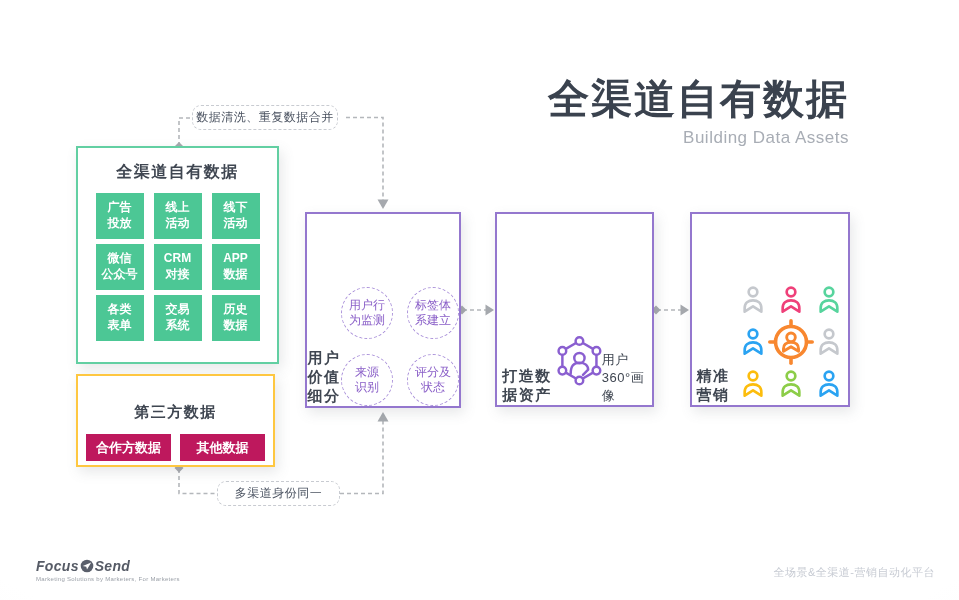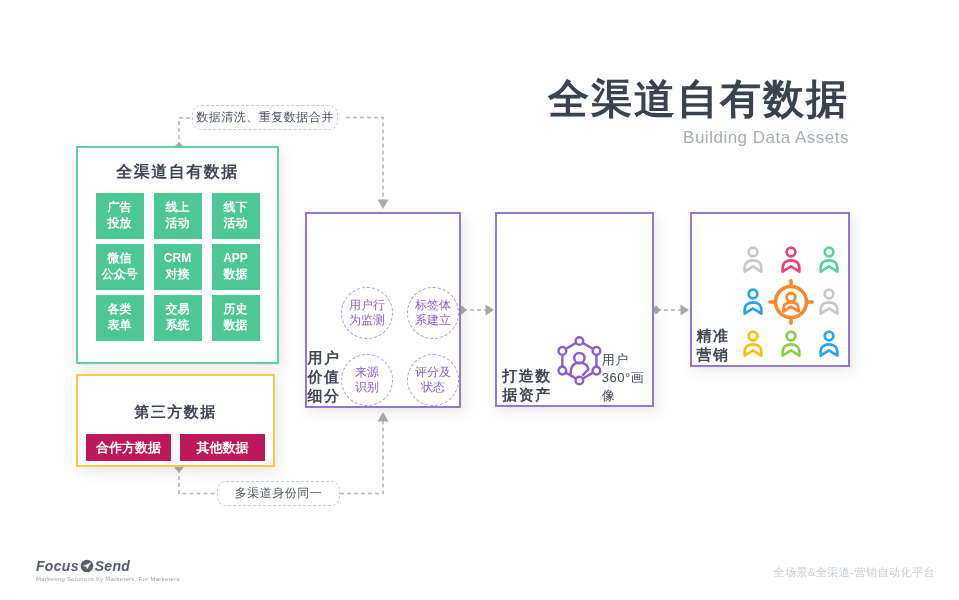--- a/index.html
+++ b/index.html
@@ -50,21 +50,21 @@
   .box-segment{ left:305px; top:212px; width:156px; height:196px; padding-top:16px; }
   .circles{ margin-top:13px; display:grid; grid-template-columns:repeat(2,52px); grid-auto-rows:52px;
             gap:15px 14px; }
   .circle{ border:1.5px dashed #ab92da; border-radius:50%; color:#8a5fc8; font-size:12px; line-height:1.25;
            display:flex; align-items:center; justify-content:center; text-align:center; white-space:pre-line; }
 
   .box-asset{ left:495px; top:212px; width:159px; height:195px; padding-top:14px; }
   .box-asset svg{ margin-top:20px; }
   .box-asset .caption{ margin-top:12px; font-size:13px; color:#3f4651; letter-spacing:.5px; }
 
-  .box-marketing{ left:690px; top:212px; width:160px; height:155px; padding-top:16px; }
+  .box-marketing{ left:690px; top:212px; width:160px; height:195px; padding-top:16px; }
   .persons{ margin-top:11px; display:grid; grid-template-columns:repeat(3,38px); grid-auto-rows:42px;
             place-items:center; }
   .persons span{ display:flex; align-items:center; justify-content:center; }
   .psvg, .tsvg{ display:block; }
 
   
   .logo{ position:absolute; left:36px; top:558px; color:#565b66; }
   .logo-line{ display:flex; align-items:center; font-size:14px; font-weight:700; font-style:italic; letter-spacing:.3px; }
   .logo-line svg{ margin:0 1px; }
   .logo-tag{ margin-top:2px; font-size:6px; color:#9ba0a8; letter-spacing:.3px; }

